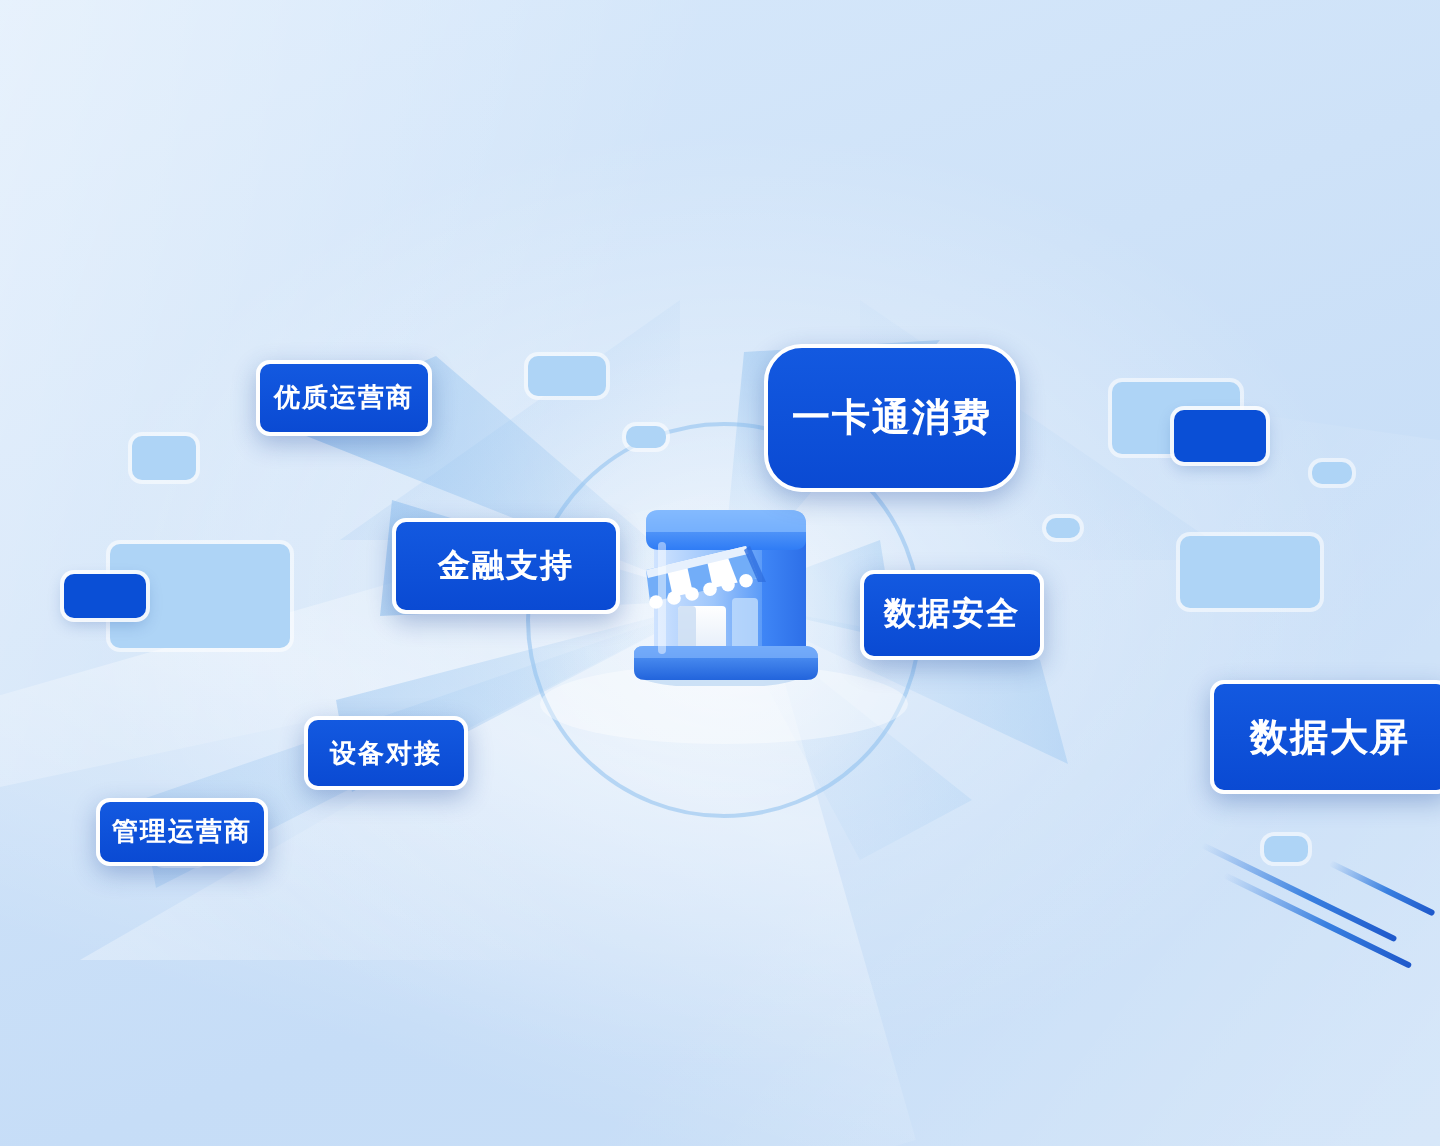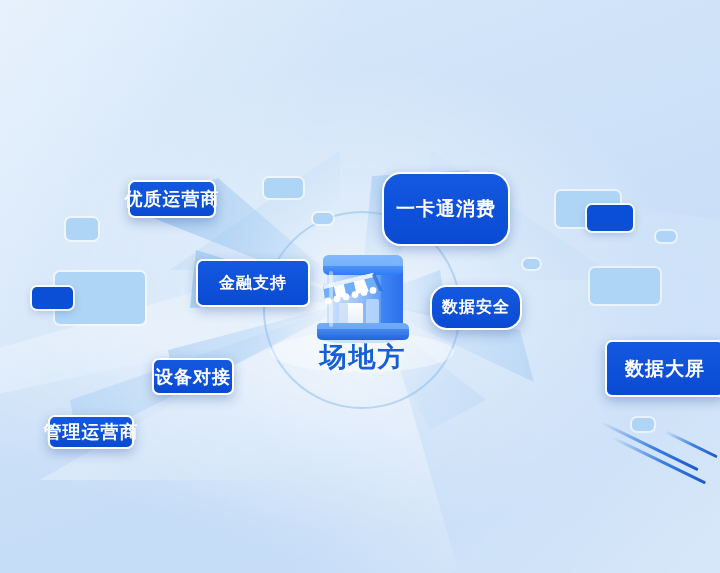--- a/index.html
+++ b/index.html
@@ -84,21 +84,21 @@
     border:2px solid #ffffff;
     border-radius:7px;
     color:#ffffff;
     display:flex;align-items:center;justify-content:center;
     font-weight:700;
     letter-spacing:1px;
     box-shadow:0 4px 12px rgba(15,60,150,.30);
     font-family:"DejaVu Sans","Liberation Sans",sans-serif;
     white-space:nowrap;
   }
-  .chip.sm{font-size:18px;}
+  .chip.sm{font-size:13px;}
   .chip.md{font-size:16px;}
   .chip.lg{font-size:19px;}
 
   
   .speedline{
     position:absolute;height:3px;border-radius:2px;
     background:linear-gradient(90deg,rgba(30,110,220,0) 0%,rgba(30,110,220,.85) 55%,rgba(20,80,200,.95) 100%);
     transform-origin:left center;
   }
 </style>
@@ -233,40 +233,39 @@
       <rect x="36" y="60" width="24" height="28" rx="2" fill="url(#doorG)"></rect>
       <rect x="36" y="60" width="9" height="28" rx="2" fill="#c9dcf3" opacity=".8"></rect>
 
       <rect x="63" y="56" width="13" height="30" rx="2" fill="#bcd9fb" opacity=".85"></rect>
 
       <path d="M14 84 Q14 80 19 80 L99 80 Q106 80 106 86 L106 92 Q106 97 100 97 L20 97 Q14 97 14 92 Z" fill="url(#baseG)"></path>
       <path d="M14 84 Q14 80 19 80 L99 80 Q106 80 106 86 L14 86 Z" fill="#7fb2fb" opacity=".7"></path>
 
       <rect x="26" y="28" width="4" height="56" fill="#ffffff" opacity=".45" rx="2"></rect>
     </svg>
-    <div id="center-title">场地方</div>
   </div>
 
   <div id="chip-layer">
       <div class="chip sm" style="left: 128px; top: 180px; width: 84px; height: 34px;">
         <span>优质运营商</span>
       </div>
       <div class="chip md" style="left: 196px; top: 259px; width: 110px; height: 44px; text-align: center;">
         <span>金融支持</span>
       </div>
       <div class="chip lg" style="left: 382px; top: 172px; width: 124px; height: 70px; border-radius: 19px;">
         <span>一卡通消费</span>
       </div>
-      <div class="chip md" style="left: 430px; top: 285px; width: 88px; height: 41px; border-radius: 17px;">
+      <div class="chip md" style="left: 430px; top: 285px; width: 88px; height: 41px;">
         <span>数据安全</span>
       </div>
       <div class="chip lg" style="left: 558px; top: 340px; width: 116px; height: 53px; margin-left: 47px;">
         <span>数据大屏</span>
       </div>
       <div class="chip sm" style="left: 152px; top: 358px; width: 78px; height: 33px;">
         <span>设备对接</span>
       </div>
-      <div class="chip sm" style="left: 48px; top: 415px; width: 82px; height: 30px; align-items: center;">
+      <div class="chip sm" style="left: 48px; top: 399px; width: 82px; height: 30px; align-items: center;">
         <span>管理运营商</span>
       </div>
     </div>
 
 </div>
 
 </body></html>

